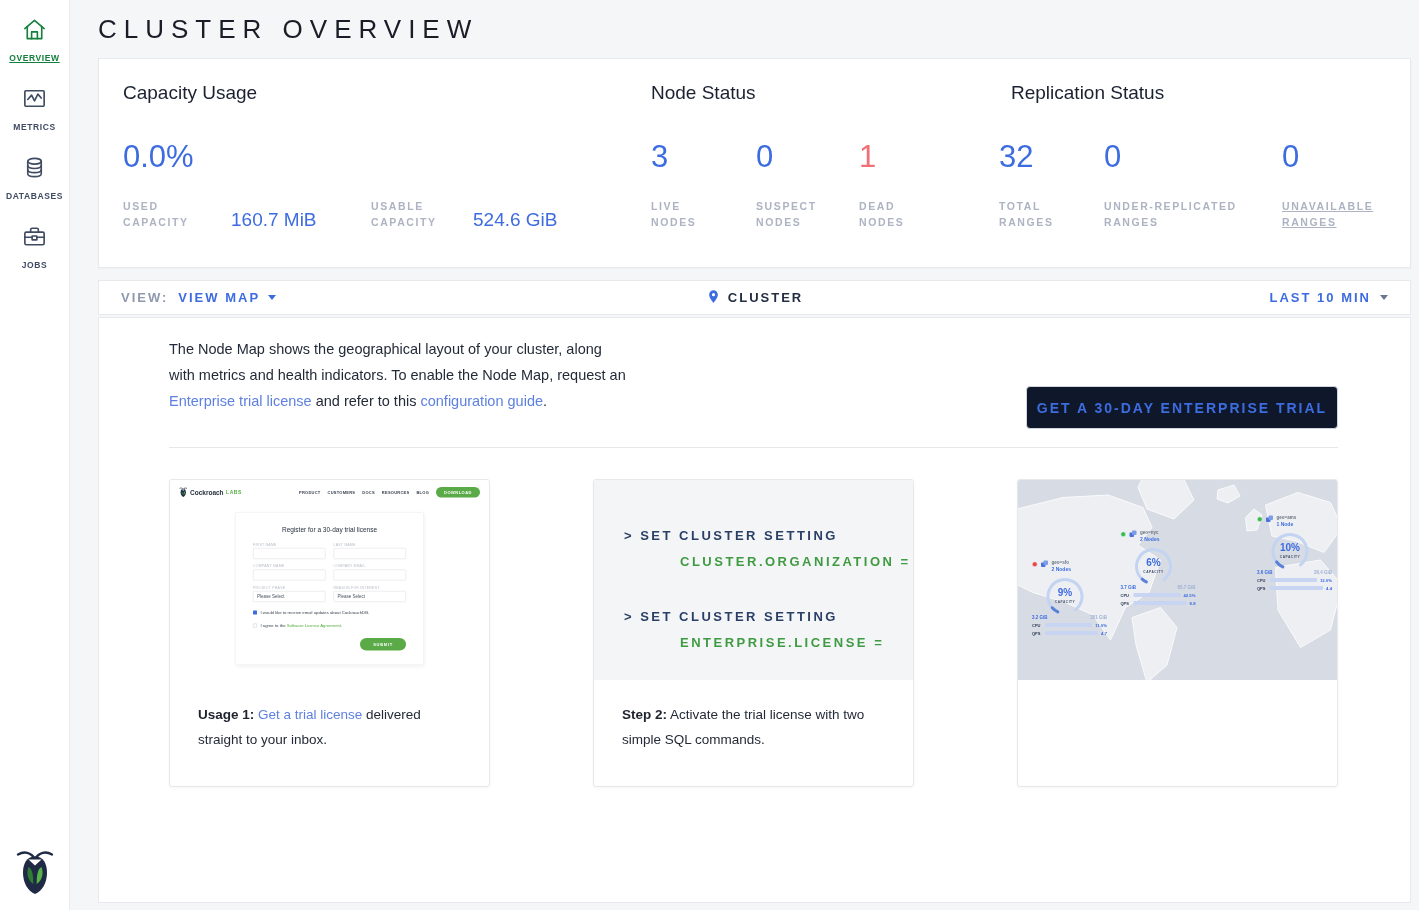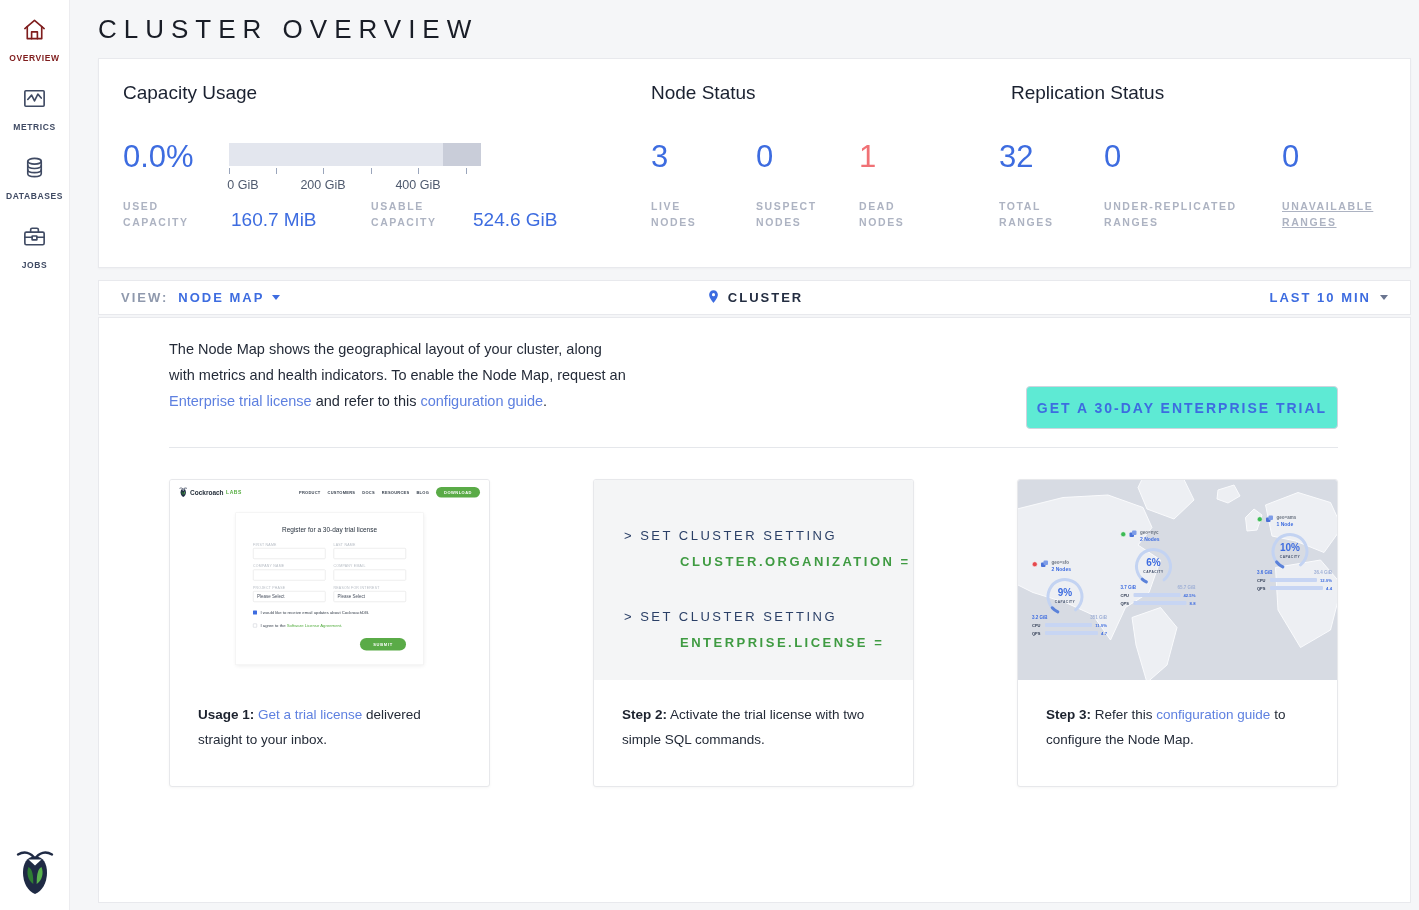--- a/index.html
+++ b/index.html
@@ -3,21 +3,21 @@
 <meta charset="utf-8">
 <style>
   * { margin:0; padding:0; box-sizing:border-box; }
   html,body { width:1419px; height:910px; }
   body { font-family:"Liberation Sans", sans-serif; background:#f5f6f8; overflow:hidden; }
   .app { display:flex; width:1419px; height:910px; }
 
   
   .sidebar { width:70px; height:910px; background:#fff; border-right:1px solid #ececef; flex:0 0 70px; position:relative; display:flex; flex-direction:column; align-items:center; padding-top:16px; }
   .side-item { width:70px; display:flex; flex-direction:column; align-items:center; gap:6px; margin-bottom:22px; color:#3f4a63; cursor:pointer; }
-  .side-item.active { color:#7f1d1d; }
+  .side-item.active { color:#15803d;text-decoration:underline; }
   .side-item .lbl { font-size:8.5px; font-weight:bold; letter-spacing:.6px; }
   .side-logo { position:absolute; bottom:14px; left:0; width:70px; display:flex; justify-content:center; }
 
   
   .main { flex:1; height:910px; background:#f5f6f8; padding:0 8px 0 28px; }
   .page-title { margin-top:14px; font-size:26px; font-weight:400; letter-spacing:7px; color:#191d27; }
 
   
   .stats-panel { margin-top:13px; position:relative; width:1313px; height:210px; background:#fff; border:1px solid #e8e9ed; box-shadow:0 1px 2px rgba(0,0,0,.03); }
   .sec-title { position:absolute; font-size:19px; font-weight:500; color:#1a2130; }
@@ -41,31 +41,31 @@
   .vb-center { position:absolute; left:0; right:0; display:flex; justify-content:center; align-items:center; gap:7px; font-size:13px; font-weight:bold; letter-spacing:2px; color:#232d41; pointer-events:none; }
   .vb-right { margin-left:auto; display:flex; align-items:center; gap:9px; font-size:13px; font-weight:bold; letter-spacing:2px; color:#3d6ce0; cursor:pointer; }
   .caret { width:0; height:0; border-left:4.5px solid transparent; border-right:4.5px solid transparent; border-top:5.5px solid currentColor; display:inline-block; }
   .caret.gray { color:#6a7590; }
 
   
   .content-panel { margin-top:2px; width:1313px; height:586px; background:#fff; border:1px solid #e8e9ed; position:relative; padding:0 72px 0 70px; }
   .intro-title { padding-top:62px; font-size:24px; font-weight:600; color:#141a24; }
   .intro-p { margin-top:18px; width:458px; font-size:14.5px; line-height:26px; color:#242b38; }
   .link { color:#5e80e0; text-decoration:none; cursor:pointer; }
-  .trial-btn { position:absolute; right:72px; top:68px; width:312px; height:43px; background:#5eead4; border:1px solid #cfd4de; border-radius:4px; color:#3d6ce0; font-family:"Liberation Sans",sans-serif; font-size:14px; font-weight:bold; letter-spacing:2px; cursor:pointer; }
+  .trial-btn { position:absolute; right:72px; top:68px; width:312px; height:43px; background:#0f172a; border:1px solid #cfd4de; border-radius:4px; color:#3d6ce0; font-family:"Liberation Sans",sans-serif; font-size:14px; font-weight:bold; letter-spacing:2px; cursor:pointer; }
   .divider { margin-top:33px; border:none; border-top:1px solid #e5e7eb; }
   .cards { margin-top:31px; display:flex; justify-content:space-between; }
   .card { width:321px; height:308px; background:#fff; border:1px solid #e7e8eb; border-radius:3px; box-shadow:0 1px 3px rgba(0,0,0,.04); overflow:hidden; }
   .card-media { position:relative; width:319px; height:200px; overflow:hidden; }
   .card-caption { padding:22px 24px 0 28px; font-size:13.5px; line-height:25px; color:#242b38; }
   .card-caption b { color:#1c222e; }
 
   
   .code-media { background:#f4f5f6; padding:48px 0 0 30px; }
-  .code-cmd { font-size:13px; font-weight:normal; letter-spacing:2.5px; color:#2a3f66; }
+  .code-cmd { font-size:13px; font-weight:bold; letter-spacing:2.5px; color:#2a3f66; }
   .code-val { font-size:13px; font-weight:bold; letter-spacing:2.5px; color:#3f9b42; margin:11px 0 0 56px; }
   .code-block + .code-block { margin-top:40px; }
 
   
   .mini { position:absolute; left:0; top:0; width:638px; height:400px; transform:scale(0.5); transform-origin:0 0; }
 
   
   .ms { background:#fff; font-family:"Liberation Sans",sans-serif; }
   .ms-header { display:flex; align-items:center; padding:14px 18px 0 18px; }
   .ms-logo { display:flex; align-items:center; gap:5px; }
@@ -168,38 +168,20 @@
   </aside>
 
   <div class="main">
 
     <h1 class="page-title">CLUSTER OVERVIEW</h1>
 
     <section class="stats-panel">
 
       <div class="sec-title" style="left:24px; top:23px;">Capacity Usage</div>
       <div class="big-val" style="left:24px; top:81px;">0.0%</div>
-      <div class="bar-wrap">
-        <div class="cap-bar">
-            <div class="seg"></div>
-          </div>
-        <div class="ticks">
-          <div class="tick" style="left:0px"></div>
-            <div class="tick" style="left:47px"></div>
-            <div class="tick" style="left:94px"></div>
-          <div class="tick" style="left:142px"></div>
-            <div class="tick" style="left:189px"></div>
-            <div class="tick" style="left:237px"></div>
-        </div>
-        <div class="tick-labels">
-          <span class="tick-label" style="left:14px;">0 GiB</span>
-          <span class="tick-label" style="left:94px;">200 GiB</span>
-          <span class="tick-label" style="left:189px;">400 GiB</span>
-        </div>
-      </div>
       <div class="sm-label" style="left:24px; top:139px;">
         <span>USED</span><br><span>CAPACITY</span>
       </div>
       <div class="kv-val" style="left:132px; top:150px;">160.7 MiB</div>
       <div class="sm-label" style="left:272px; top:139px;">
         <span>USABLE</span><br><span>CAPACITY</span>
       </div>
       <div class="kv-val" style="left:374px; top:150px;">524.6 GiB</div>
 
       <div class="sec-title" style="left:552px; top:23px;">Node Status</div>
@@ -228,21 +210,21 @@
       <div class="big-val" style="left:1183px; top:81px;">0</div>
       <div class="sm-label" style="left:1183px; top:139px;text-decoration:underline;">
         <span>UNAVAILABLE</span><br><span>RANGES</span>
       </div>
     </section>
 
     <div class="view-bar">
       <div class="vb-left">
         <span class="vb-view">VIEW:</span>
         <span class="vb-dd">
-          <span>NODE MAP</span>
+          <span>VIEW MAP</span>
           <span class="caret"></span>
         </span>
       </div>
       <div class="vb-center">
         <span>
           <svg viewBox="0 0 24 24" width="15" height="15">
               <path fill="#3d6ce0" d="M12 2C8.1 2 5 5.1 5 9c0 5.2 7 13 7 13s7-7.8 7-13c0-3.9-3.1-7-7-7zm0 9.5A2.5 2.5 0 1 1 12 6.5a2.5 2.5 0 0 1 0 5z"></path>
             </svg>
         </span>
         <span style="pointer-events:auto;">CLUSTER</span>
@@ -471,21 +453,18 @@
                     <span class="rv">12.0%</span>
                   </div>
                 <div class="mw-row">
                     <span class="rl">QPS</span>
                     <span class="rb"></span>
                     <span class="rv">4.4</span>
                   </div>
               </div>
             </div>
           </div>
-          <p class="card-caption">
-            <b>Step 3:</b><span> Refer this </span><a class="link">configuration guide</a><span> to configure the Node Map.</span>
-          </p>
         </div>
 
       </div>
     </section>
   </div>
 </div>
 
 </body></html>

